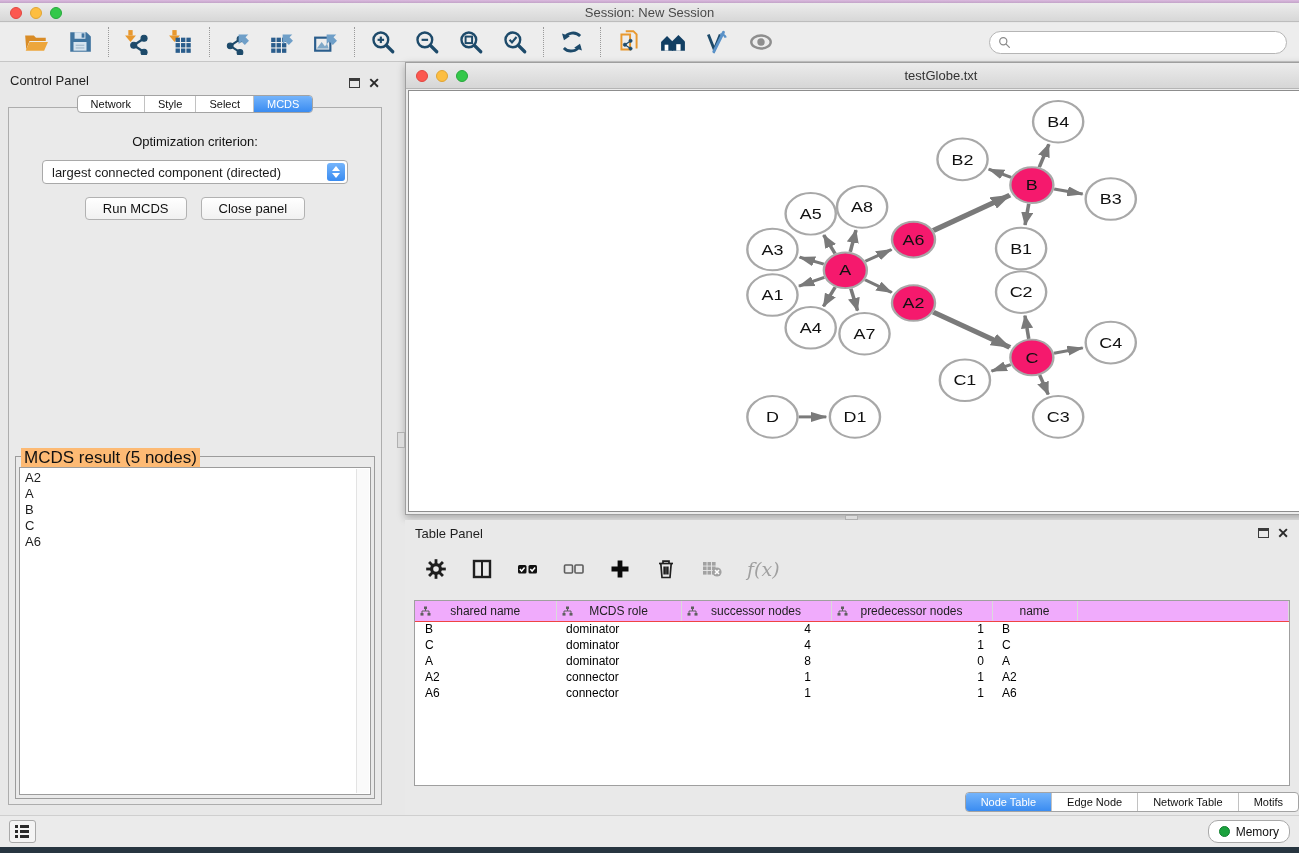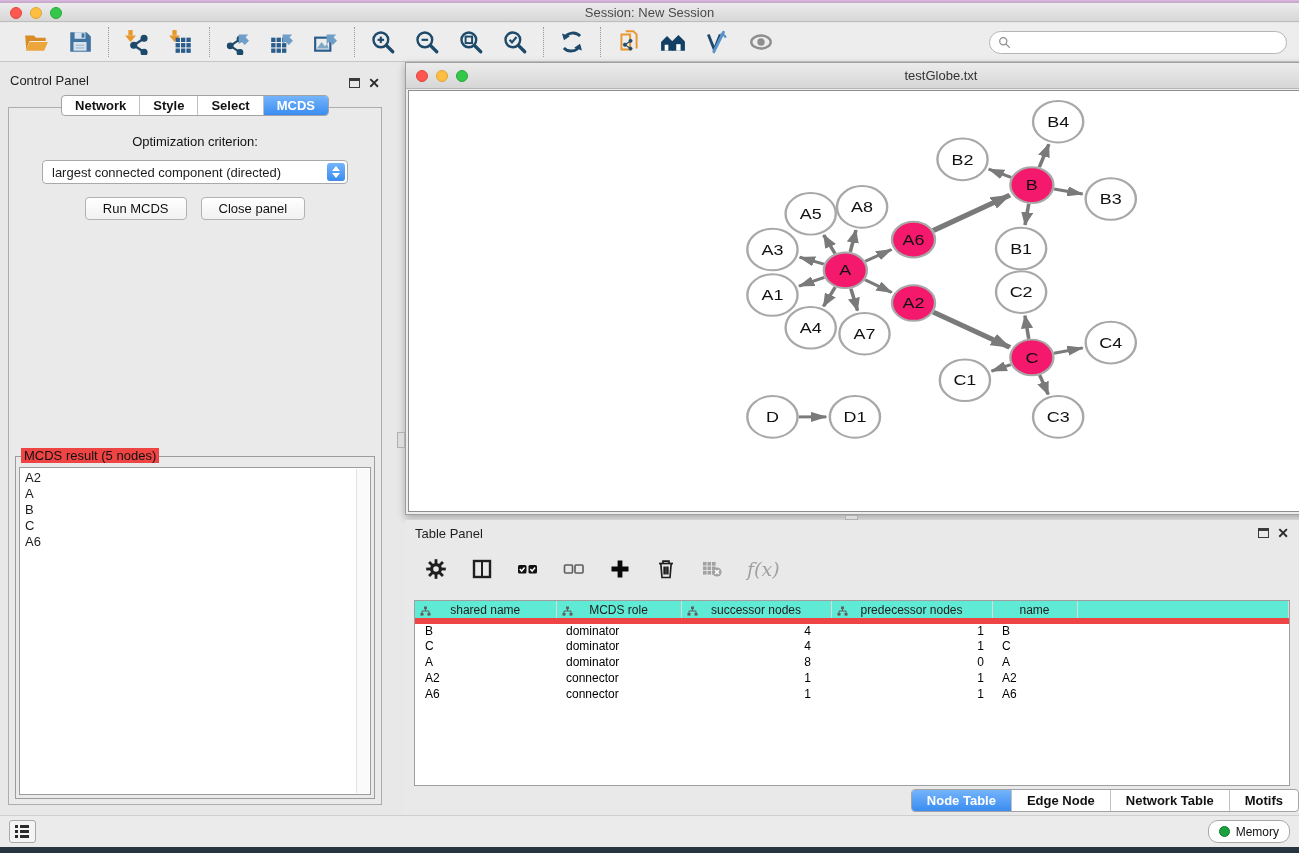--- a/index.html
+++ b/index.html
@@ -33,40 +33,40 @@
   .search-wrap svg { width:13px; height:13px; flex:0 0 auto; }
   .search-wrap input { border:none; outline:none; flex:1; font-size:12px; background:transparent; }
   
   .control-panel { position:absolute; left:0; top:62px; width:390px; height:753px; background:#e8e8e8; }
   .cp-header { height:26px; display:flex; align-items:flex-end; padding:0 10px; gap:6px; }
   .panel-title { font-size:13px; color:#1f1f1f; }
   .panel-hdr-icons { margin-left:auto; display:flex; align-items:center; gap:8px; }
   .float-ico { width:11px; height:10px; border:1.6px solid #3b3b3b; border-top-width:3px; }
   .close-ico { font-size:14px; font-weight:bold; color:#2a2a2a; line-height:10px; }
   .seg { display:flex; border:1px solid #a3a3a3; border-radius:4px; overflow:hidden; background:#fff; }
-  .seg-item { padding:2px 13px; font-size:13px; border-left:1px solid #c2c2c2; color:#111; cursor:default; white-space:nowrap;font-weight:bold; }
+  .seg-item { padding:2px 13px; font-size:11px; border-left:1px solid #c2c2c2; color:#111; cursor:default; white-space:nowrap; }
   .seg-item:first-child { border-left:none; }
   .seg-item.selected { background:linear-gradient(#74b4fb,#3a8cf1); color:#fff; }
   .cp-tabs { position:absolute; top:33px; left:0; right:0; display:flex; justify-content:center; z-index:2; }
   .cp-pane { position:absolute; top:45px; left:8px; right:8px; bottom:10px;
     border:1px solid #adadad; background:#eaeaea; }
   .opt-label { margin-top:26px; text-align:center; font-size:13px; color:#111; }
   .combo { margin:11px auto 0; width:306px; height:24px; background:#fff; border:1px solid #a9a9a9;
     border-radius:4px; position:relative; display:flex; align-items:center; padding:0 24px 0 9px;
     font-size:13px; white-space:nowrap; }
   .combo-stepper { position:absolute; right:2px; top:2px; width:18px; height:18px;
     background:linear-gradient(#74b4fb,#3a8cf1); border-radius:3px; display:flex; flex-direction:column;
     align-items:center; justify-content:center; gap:2px; }
   .tri-up { width:0; height:0; border-left:4px solid transparent; border-right:4px solid transparent; border-bottom:5px solid #fff; }
   .tri-dn { width:0; height:0; border-left:4px solid transparent; border-right:4px solid transparent; border-top:5px solid #fff; }
   .cp-buttons { display:flex; justify-content:center; gap:14px; margin-top:13px; }
   .btn { height:23px; padding:0 17px; background:linear-gradient(#ffffff,#f1f1f1); border:1px solid #b2b2b2;
     border-radius:4px; font-size:13px; display:flex; align-items:center; color:#111; cursor:default; }
   .result-group { position:absolute; left:6px; right:6px; top:348px; bottom:5px; border:1px solid #9c9c9c; }
-  .result-legend { position:absolute; top:-9px; left:5px; background:#ef4444; padding:0 3px; font-size:13px; color:#111; }
+  .result-legend { position:absolute; top:-9px; left:5px; background:#fdba74; padding:0 3px; font-size:17px; color:#111; }
   .result-list { position:absolute; top:10px; left:3px; right:3px; bottom:3px; background:#fff;
     border:1px solid #9c9c9c; font-size:13px; line-height:16px; padding:2px 0 0 5px; }
   .scroll-track { position:absolute; top:1px; bottom:1px; right:1px; width:13px; background:#fafafa; border-left:1px solid #e3e3e3; }
   
   .net-window { position:absolute; left:405px; top:62px; width:1072px; height:453px;
     background:#ededed; border:1px solid #9f9f9f; box-shadow:0 3px 8px rgba(0,0,0,.28); }
   .net-titlebar { position:relative; height:26px; background:linear-gradient(#ececec,#d6d6d6);
     border-bottom:1px solid #b5b5b5; }
   .net-titlebar .lights { top:7px; }
   .net-titlebar .title { position:absolute; left:0; right:0; top:5px; text-align:center; font-size:13px; color:#333; }
@@ -81,21 +81,21 @@
   
   .table-panel { position:absolute; left:405px; top:520px; width:894px; height:295px; background:#e9e9e9; }
   .tp-header { height:26px; display:flex; align-items:center; padding:0 10px; gap:11px; }
   .tp-toolbar { height:46px; display:flex; align-items:center; gap:24px; padding-left:20px; }
   .tp-icon { display:flex; align-items:center; justify-content:center; cursor:default; }
   .tp-icon svg { width:22px; height:22px; }
   .fx { font-family:"DejaVu Serif", serif; font-style:italic; font-size:19px; color:#a0a0a0; }
   .tp-table-wrap { position:absolute; top:80px; left:9px; right:9px; bottom:29px; background:#fff;
     border:1px solid #9f9f9f; overflow:hidden; }
   table.node-table { width:100%; border-collapse:collapse; table-layout:fixed; }
-  table.node-table th { height:20px; background:#5eead4; border-bottom:6px solid #ef4444;
+  table.node-table th { height:20px; background:#f0abfc; border-bottom:1px solid #ef4444;
     border-right:1px solid #dadada; font-weight:normal; font-size:12px; color:#222;
     position:relative; text-align:center; }
   table.node-table th .sort-icon { position:absolute; left:5px; top:5px; }
   table.node-table td { height:16px; font-size:12px; color:#000; white-space:nowrap; overflow:hidden; }
   td.al { text-align:left; padding-left:10px; }
   td.ar18 { text-align:right; padding-right:20px; }
   td.ar8 { text-align:right; padding-right:8px; }
   .tp-tabs { position:absolute; bottom:3px; left:0; right:0; display:flex; justify-content:flex-end; }
   .tp-tabs .seg-item { padding:3px 15px; }
   

